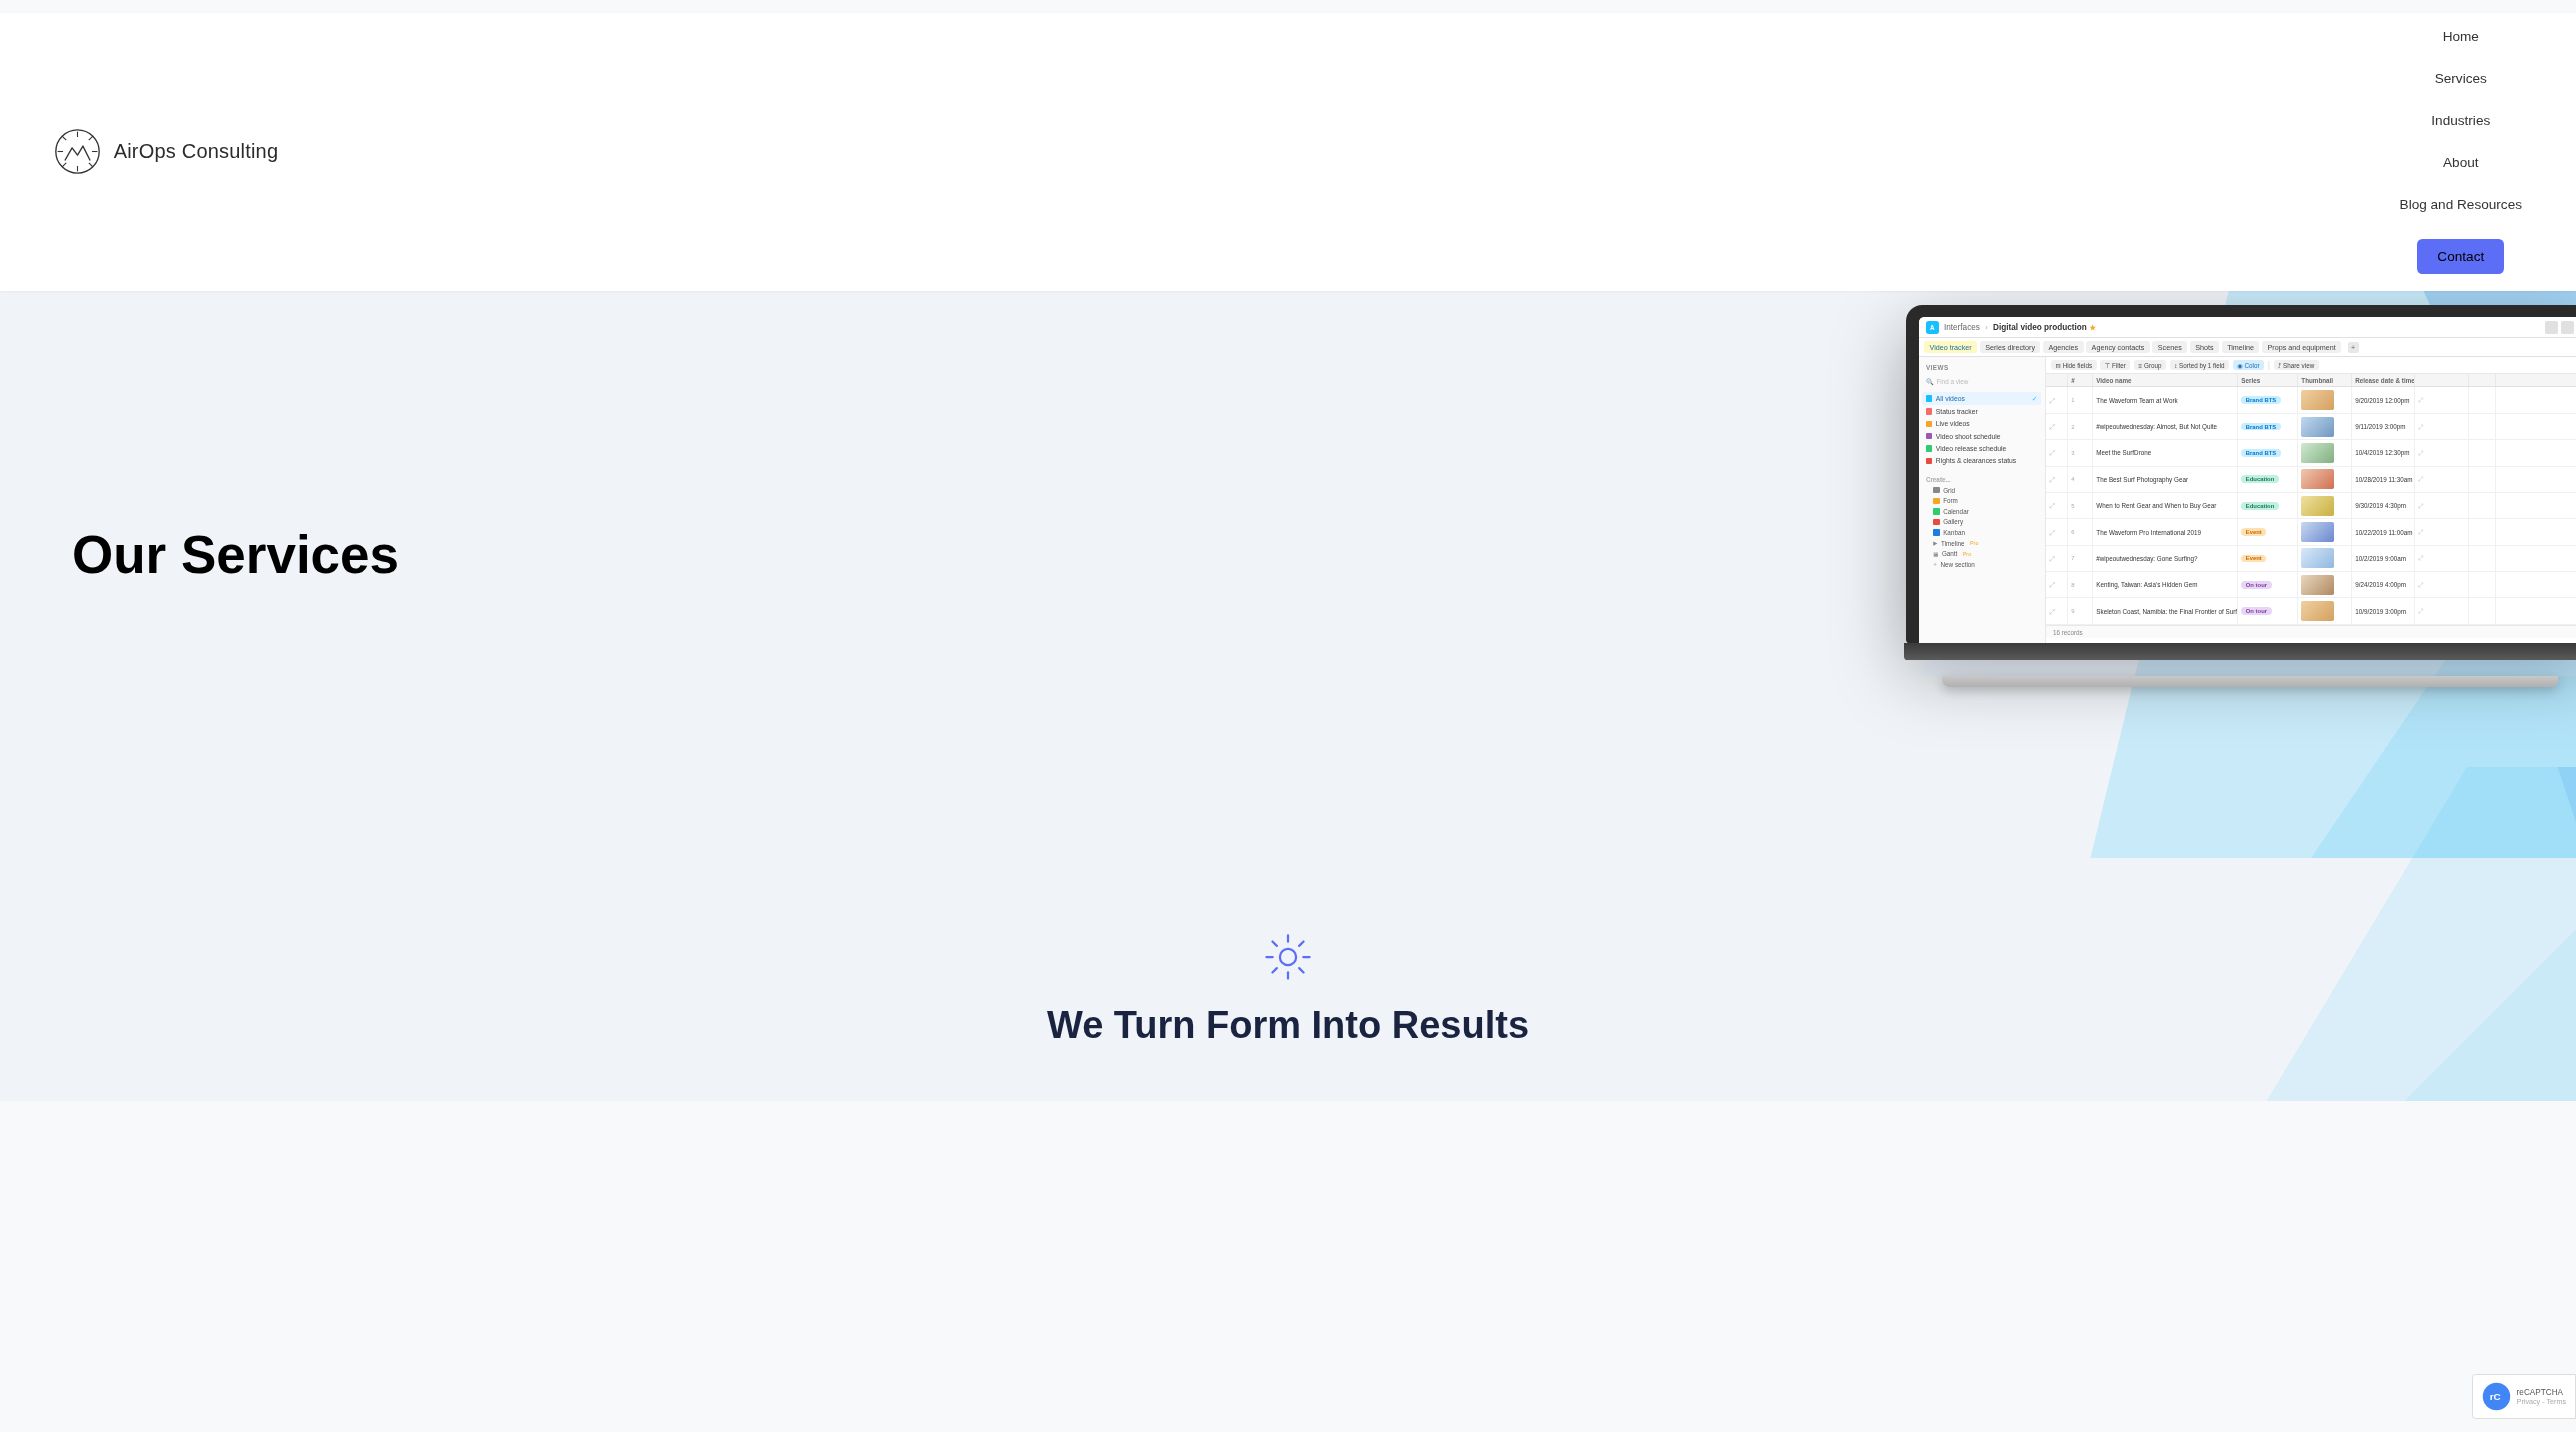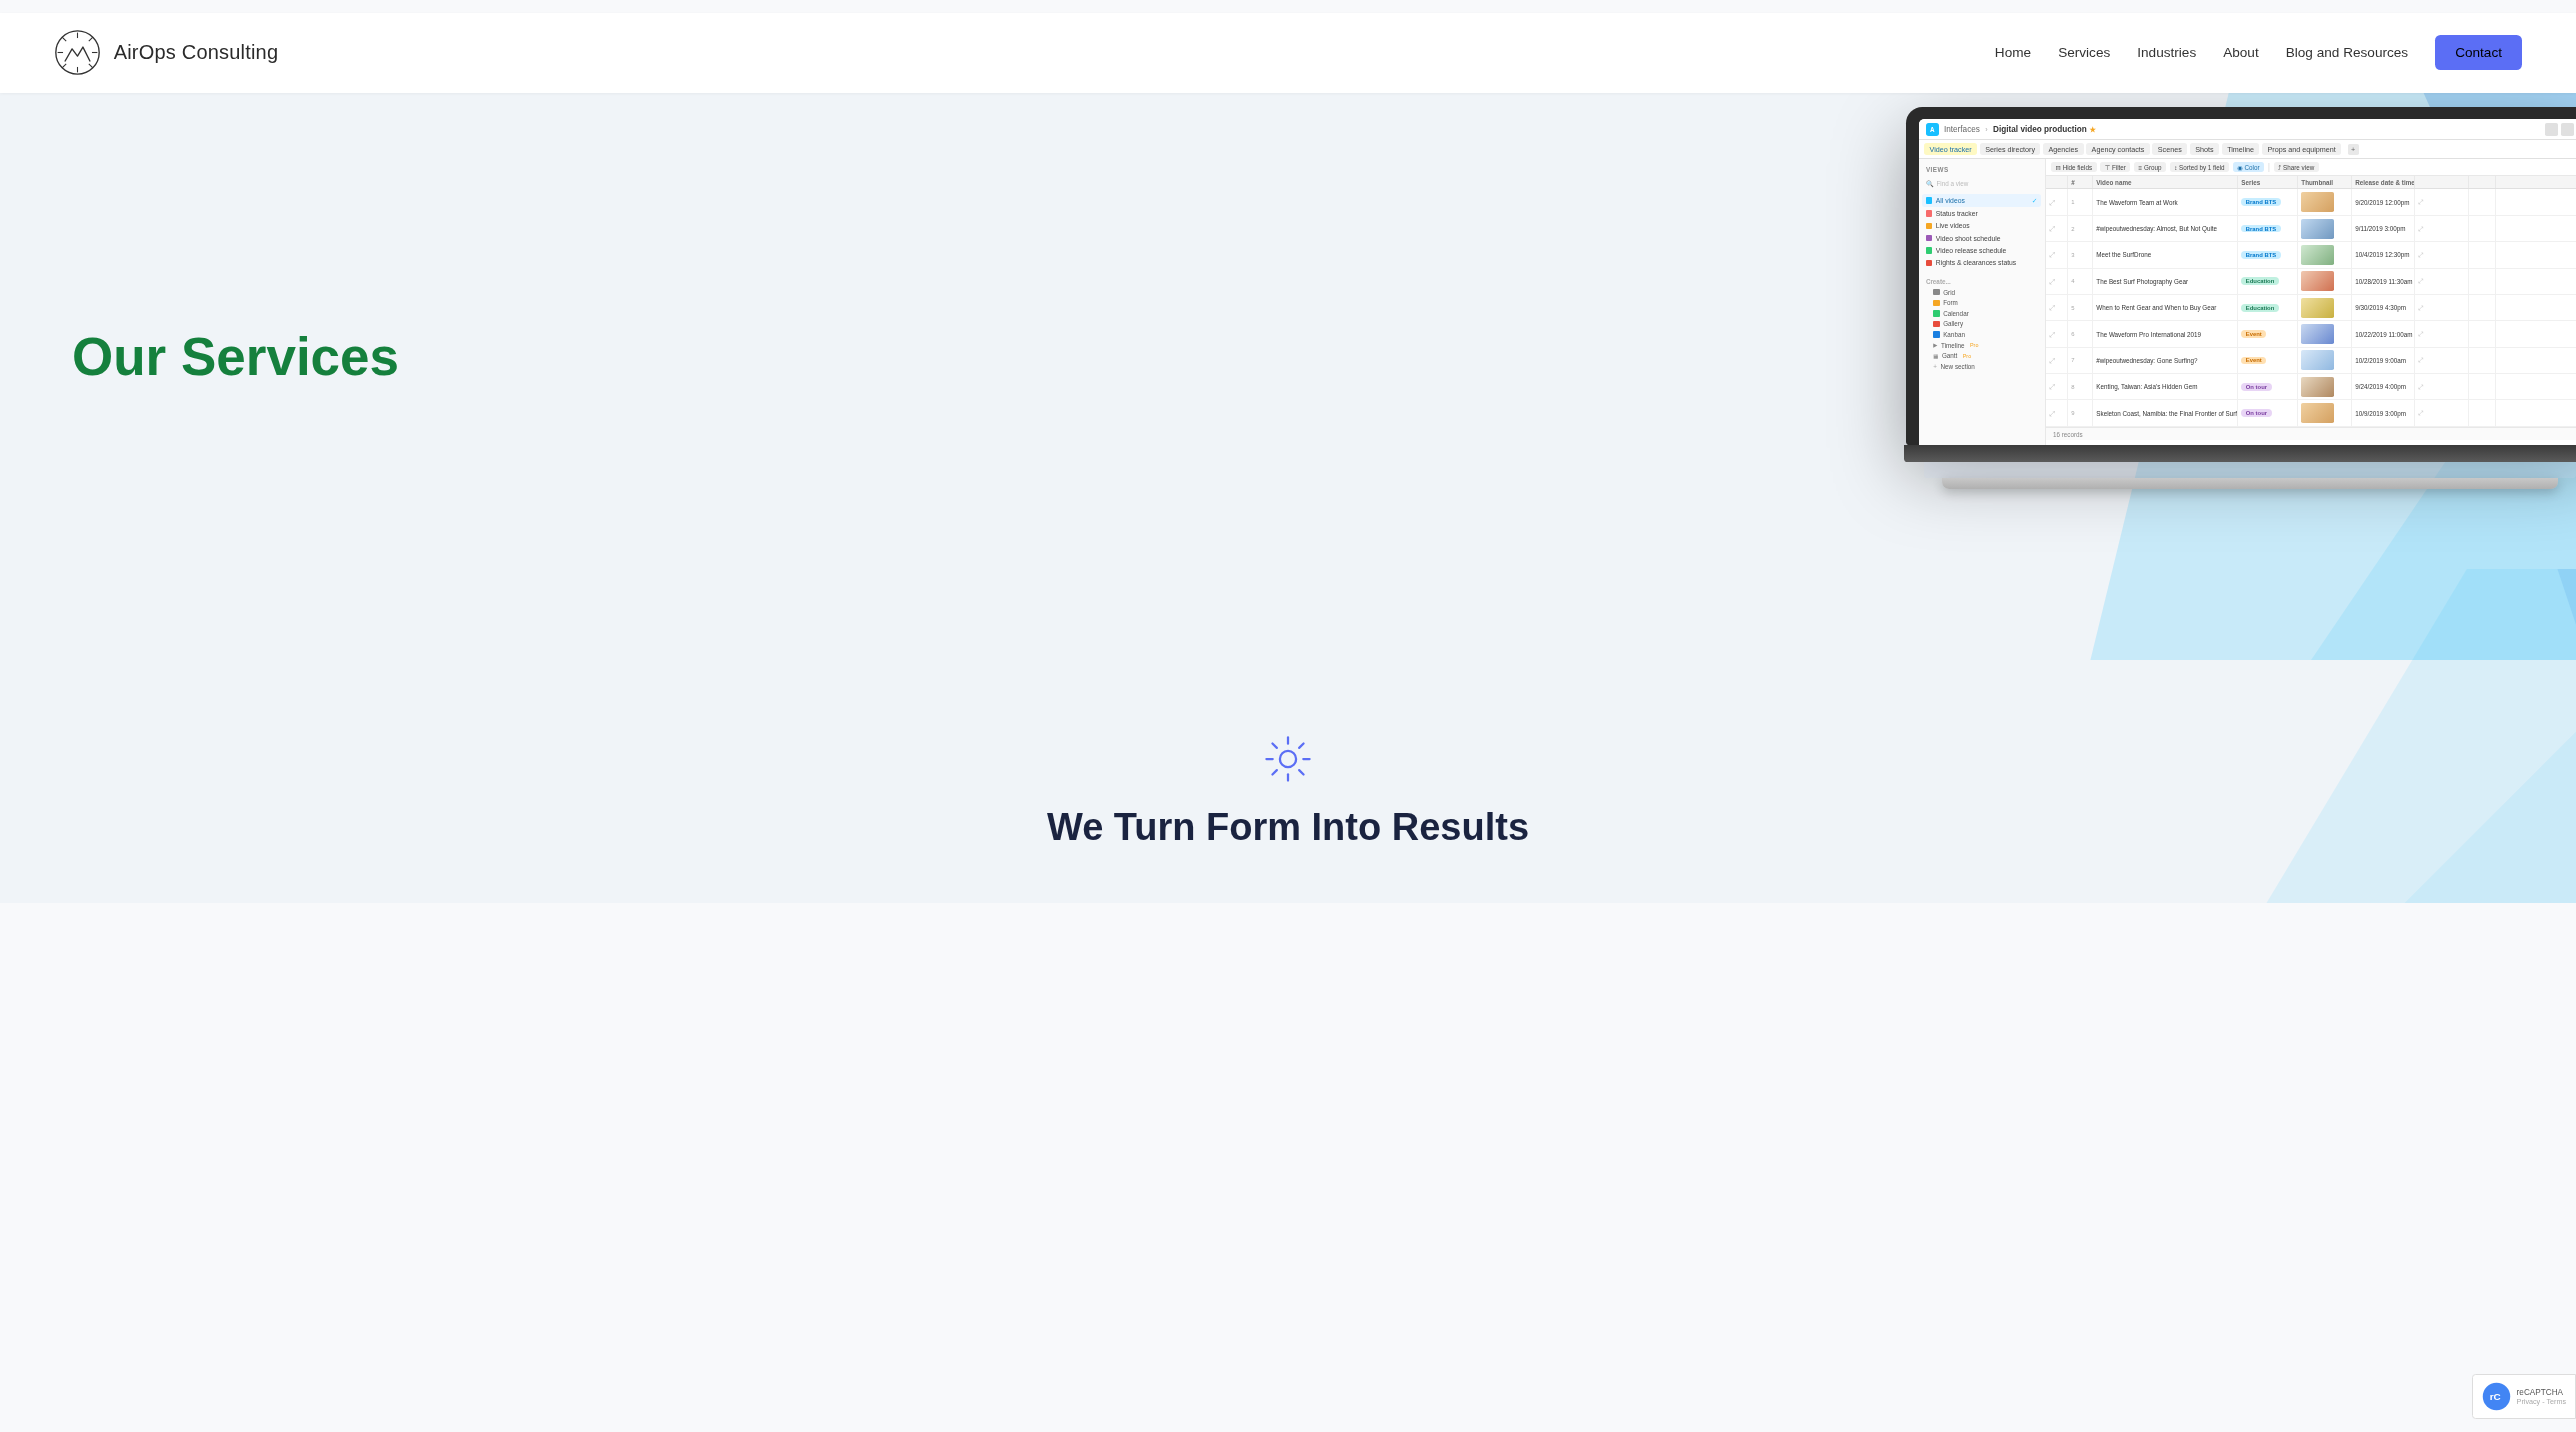--- a/index.html
+++ b/index.html
@@ -29,20 +29,21 @@
     .logo-text {
       font-size: 20px;
       font-weight: 500;
       color: #2b2b2b;
       letter-spacing: 0.2px;
     }
     .nav-links {
       display: flex;
       align-items: center;
       gap: 27px;
+      flex-direction: column;
     }
     .nav-links a {
       text-decoration: none;
       color: #333;
       font-size: 13.6px;
     }
     .nav-contact-btn {
       background: #5b6ef5;
       color: #000000;
       border: none;
@@ -72,21 +73,21 @@
     }
     .hero-content {
       position: relative;
       z-index: 2;
       padding: 54px 54px 54px 72px;
       max-width: 471px;
     }
     .hero-title {
       font-size: 53px;
       font-weight: 700;
-      color: #15803d;
+      color: #000000;
       line-height: 1.1;
       margin-bottom: 25px;
     }
     .hero-description {
       font-size: 15.4px;
       color: #4a5568;
       line-height: 1.75;
     }
 
     

